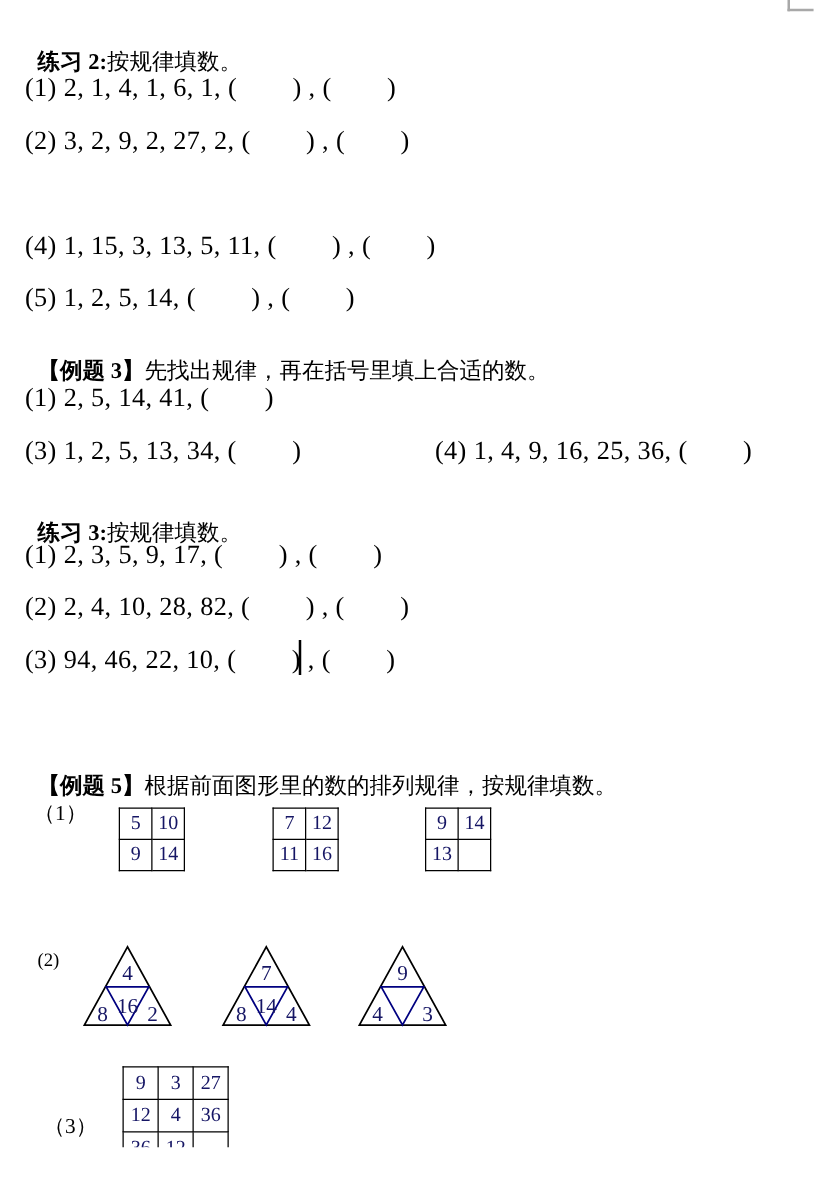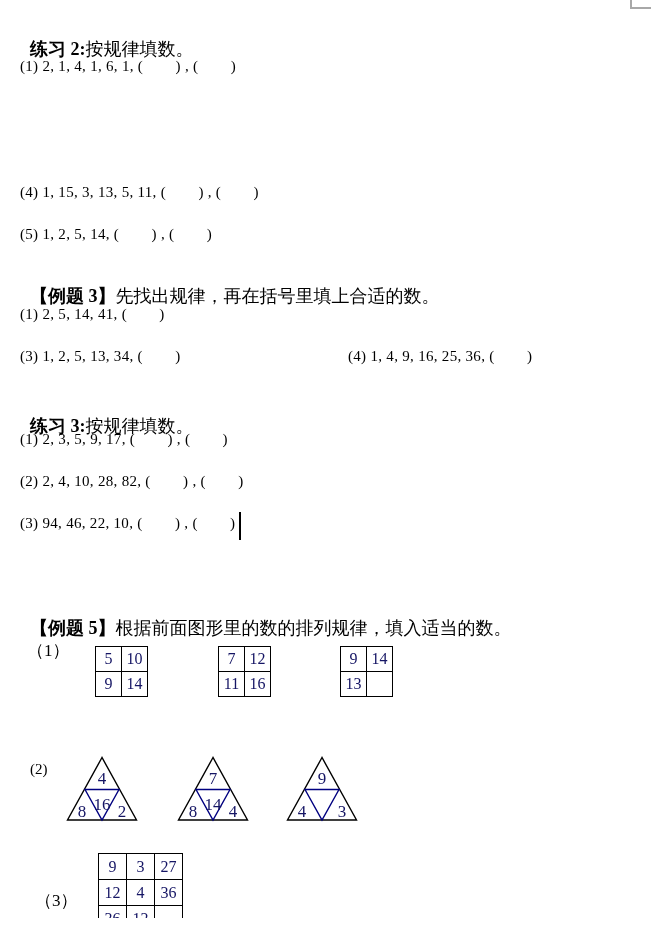--- a/index.html
+++ b/index.html
@@ -12,21 +12,21 @@
     overflow:hidden;
   }
   .heading{
     position:absolute;left:12px;
     font-size:18px;white-space:pre;
     color:#000;
   }
   .heading .bold{font-weight:bold;}
   .line{
     position:absolute;
-    font-size:15px;
+    font-size:21px;
     white-space:pre;
     letter-spacing:.3px;
     color:#000;
   }
   .fig-label{
     position:absolute;
     font-size:17px;
     white-space:pre;
   }
   .fig-label.small{font-size:15px;}
@@ -70,40 +70,41 @@
 <body>
 
 <div class="page">
 
   <div class="corner-decor"></div>
 
   <div class="heading" style="top:16px">
     <span class="bold">练习 2:</span><span>按规律填数。</span>
   </div>
   <div class="line" style="left:20px;top:58px">(1) 2, 1, 4, 1, 6, 1, (        ) , (        )</div>
+  <div class="line" style="left:20px;top:100px">(2) 3, 2, 9, 2, 27, 2, (        ) , (        )</div>
   <div class="line" style="left:20px;top:184px">(4) 1, 15, 3, 13, 5, 11, (        ) , (        )</div>
   <div class="line" style="left:20px;top:226px">(5) 1, 2, 5, 14, (        ) , (        )</div>
 
   <div class="heading" style="top:263px">
     <span class="bold">【例题 3】</span><span>先找出规律，再在括号里填上合适的数。</span>
   </div>
   <div class="line" style="left:20px;top:306px">(1) 2, 5, 14, 41, (        )</div>
   <div class="line" style="left:20px;top:348px">(3) 1, 2, 5, 13, 34, (        )</div>
   <div class="line" style="left:348px;top:348px">(4) 1, 4, 9, 16, 25, 36, (        )</div>
 
   <div class="heading" style="top:393px">
     <span class="bold">练习 3:</span><span>按规律填数。</span>
   </div>
   <div class="line" style="left:20px;top:431px">(1) 2, 3, 5, 9, 17, (        ) , (        )</div>
   <div class="line" style="left:20px;top:473px">(2) 2, 4, 10, 28, 82, (        ) , (        )</div>
   <div class="line" style="left:20px;top:515px">(3) 94, 46, 22, 10, (        ) , (        )</div>
   <div class="caret" style="left:239px;top:512px"></div>
 
   <div class="heading" style="top:595px">
-    <span class="bold">【例题 5】</span><span>根据前面图形里的数的排列规律，填入适当的数。</span>
+    <span class="bold">【例题 5】</span><span>根据前面图形里的数的排列规律，按规律填数。</span>
   </div>
 
   <div class="fig-label" style="left:27px;top:639px">（1）</div>
 
   <table class="grid g2" style="left:95px;top:646px">
     <tbody>
         <tr>
       <td>5</td>
       <td>10</td>
     </tr>

